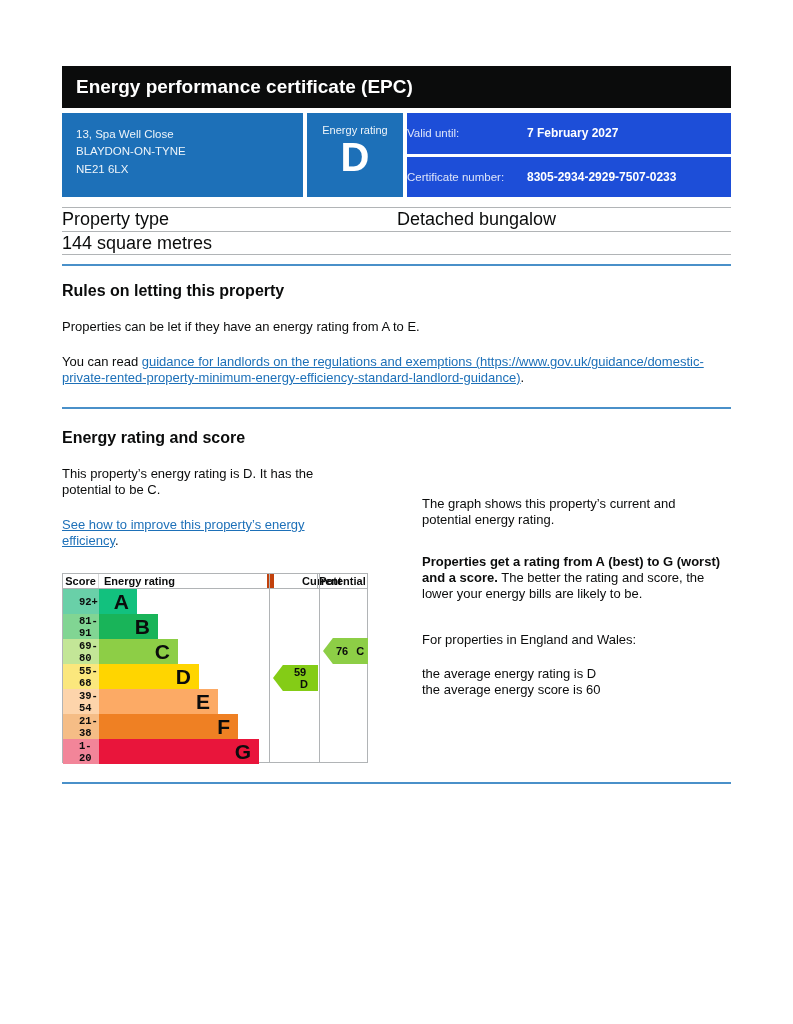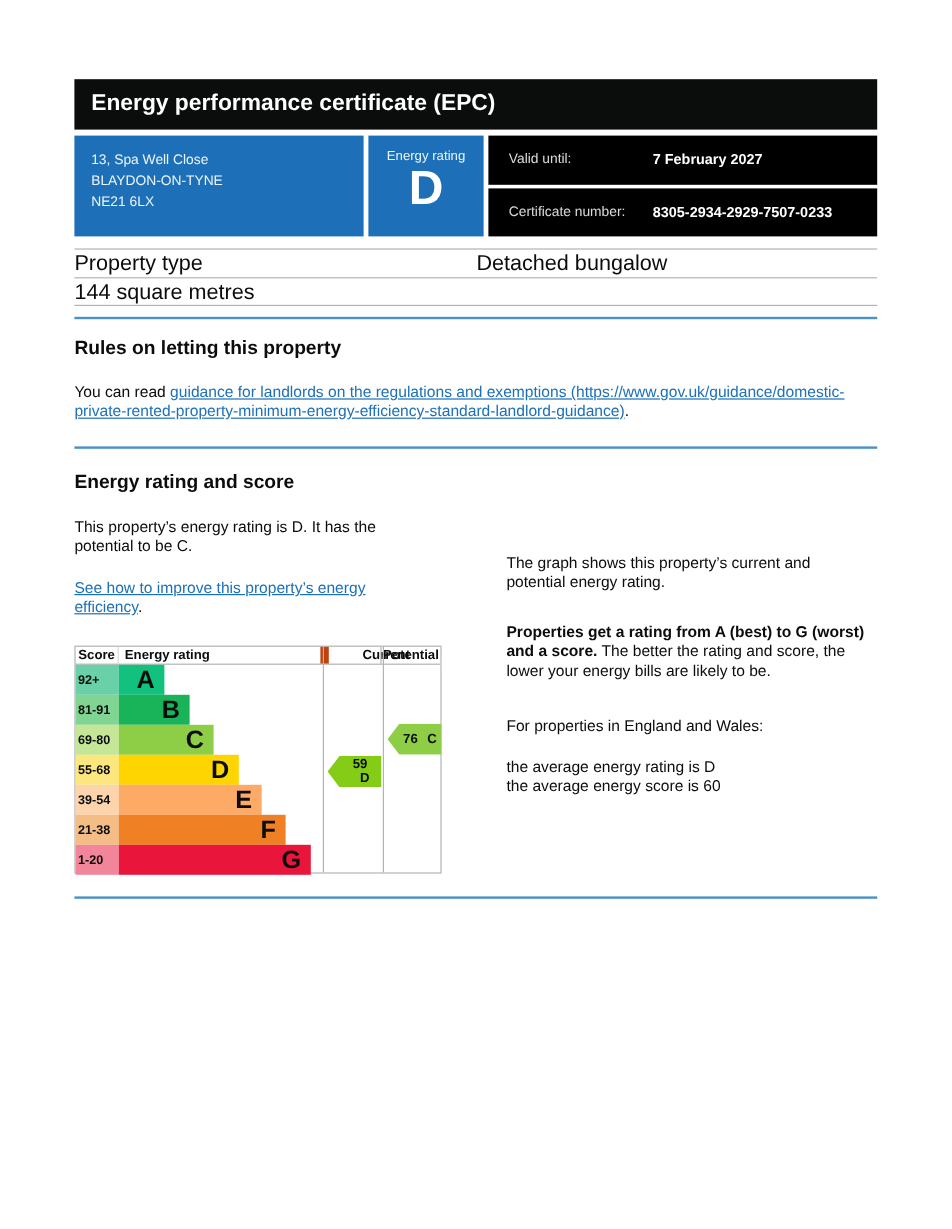--- a/index.html
+++ b/index.html
@@ -19,21 +19,21 @@
   }
 
   
   .summary-row { display: flex; gap: 4px; margin-top: 5px; height: 84px; }
   .blue-box { background: #1d70b8; color: #ffffff; }
   .address-box { width: 241px; padding: 13px 14px; font-size: 11.5px; line-height: 1.5; color: rgba(255,255,255,0.92); }
   .rating-box { width: 96px; text-align: center; padding-top: 11px; }
   .rating-box .rating-label { font-size: 11px; color: rgba(255,255,255,0.92); }
   .rating-box .rating-letter { font-size: 40px; font-weight: bold; line-height: 1.05; }
   .validity-box { flex: 1; display: flex; flex-direction: column; gap: 3px; background: transparent; }
-  .validity-row { flex: 1; background: #000000; display: flex; align-items: center; padding-left: 17px; }
+  .validity-row { flex: 1; background: #1d4ed8; display: flex; align-items: center; padding-left: 0; }
   .validity-row .v-label { width: 120px; font-size: 11.5px; color: rgba(255,255,255,0.85); }
   .validity-row .v-value { font-size: 12px; font-weight: bold; color: #ffffff; }
 
   
   .prop-table { margin-top: 10px; }
   .prop-row { display: flex; align-items: center; height: 24px; border-top: 1px solid #b1b4b6; font-size: 18px; }
   .prop-row:last-child { border-bottom: 1px solid #b1b4b6; }
   .prop-row .p-label { width: 335px; }
   .prop-row .p-value { flex: 1; }
 
@@ -62,21 +62,21 @@
     position: relative; width: 306px; height: 190px; margin-top: 24px;
     border: 1px solid #b1b4b6; background: #ffffff; font-size: 11px;
   }
   .epc-head { position: absolute; top: 0; left: 0; right: 0; height: 15px; border-bottom: 1px solid #b1b4b6; font-weight: bold; display: flex; }
   .h-score { width: 36px; text-align: center; border-right: 1px solid #d9dadb; line-height: 15px; }
   .h-rating { flex: 1; padding-left: 5px; line-height: 15px; }
   .h-current { width: 50px; text-align: center; border-left: 7px solid #c2410c; line-height: 15px; padding-left: 28px; }
   .h-potential { width: 50px; text-align: center; border-left: 1px solid #b1b4b6; line-height: 15px; }
   .epc-rows { position: absolute; top: 15px; left: 0; width: 206px; }
   .epc-row { display: flex; height: 25px; }
-  .epc-score { width: 36px; font-weight: bold; font-size: 10.5px; padding-left: 2px; display: flex; align-items: center; }
+  .epc-score { width: 36px; font-weight: bold; font-size: 10.5px; padding-left: 16px; display: flex; align-items: center; font-family: Liberation Mono, monospace; }
   .epc-bar { display: flex; align-items: center; justify-content: flex-end; padding-right: 8px; font-weight: bold; font-size: 21px; color: #0b0c0c; }
   .band-a .epc-bar { width: 38px; }
   .band-b .epc-bar { width: 59px; }
   .band-c .epc-bar { width: 79px; }
   .band-d .epc-bar { width: 100px; }
   .band-e .epc-bar { width: 119px; }
   .band-f .epc-bar { width: 139px; }
   .band-g .epc-bar { width: 160px; }
   .col-line { position: absolute; top: 0; bottom: 0; width: 0; border-left: 1px solid #b1b4b6; }
   .col-line.current { left: 206px; }
@@ -128,20 +128,21 @@
       <span class="p-value">Detached bungalow</span>
     </div>
     <div class="prop-row">
       <span class="p-value">144 square metres</span>
     </div>
   </div>
 
   <hr class="divider">
 
   <h2 class="section-heading">Rules on letting this property</h2>
+  <p class="body-text">Properties can be let if they have an energy rating from A to E.</p>
   <p class="body-text"><span>You can read </span><span class="doc-link">guidance for landlords on the regulations and exemptions (https://www.gov.uk/guidance/domestic-
 private-rented-property-minimum-energy-efficiency-standard-landlord-guidance)</span><span class="link-suffix">.</span></p>
 
   <hr class="divider d2">
 
   <div class="cols">
     <div class="col-left">
       <h2 class="section-heading">Energy rating and score</h2>
       <p class="body-text">This property’s energy rating is D. It has the
 potential to be C.</p>

